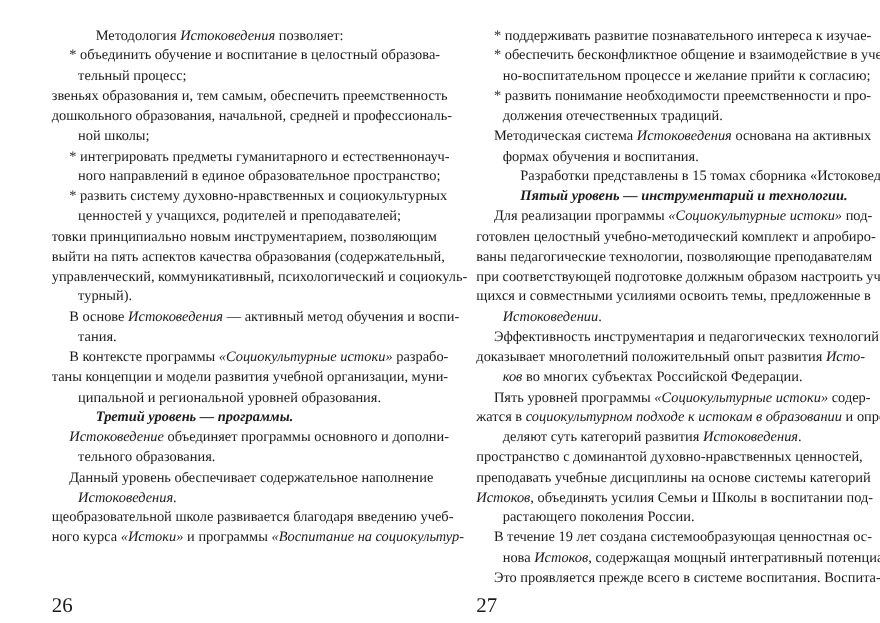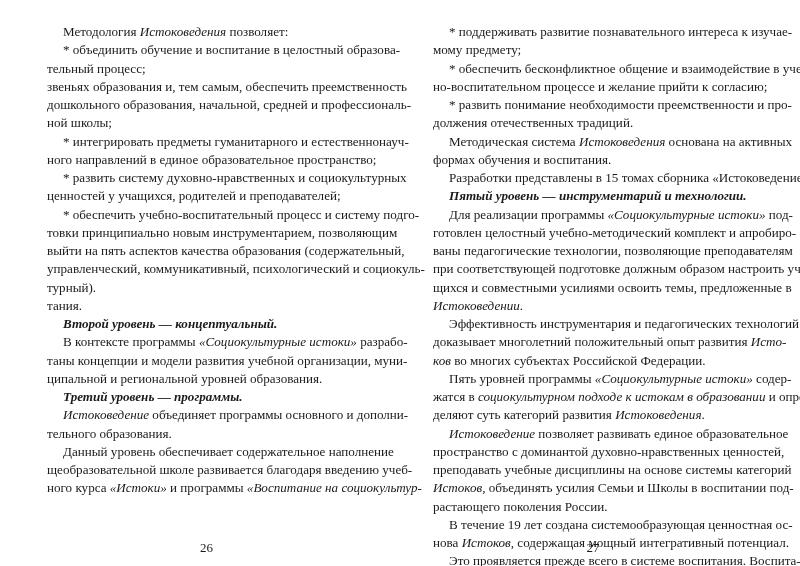--- a/index.html
+++ b/index.html
@@ -4,86 +4,84 @@
 <style>
   html, body { margin:0; padding:0; }
   body { width:800px; height:566px; background:#ffffff; position:relative; overflow:hidden;
          font-family:"Liberation Serif", "DejaVu Serif", serif; color:#1a1a1a; }
   .spread { position:absolute; left:0; top:0; width:800px; height:566px; }
   .page { position:absolute; top:0; height:566px; }
   .page.left { left:47px; width:319px; }
   .page.right { left:433px; width:320px; }
   .text { position:absolute; top:23px; left:0; right:0; font-size:13.1px; line-height:18.25px; }
   .ln { display:block; white-space:nowrap; text-align:justify; text-align-last:justify; height:18.25px; overflow:visible; }
-  .ln.last { text-align-last:left; }
+  .ln.last { text-align-last:left;margin-left:24px; }
   .ln.ind { padding-left:16px; }
   .ln.head { font-weight:bold; font-style:italic; }
   i { font-style:italic; }
-  .pnum { position:absolute; top:540px; left:0; right:0; text-align:center; font-size:13px; }
+  .pnum { position:absolute; top:540px; left:0; right:0; text-align:left; font-size:19px; }
 </style>
 </head>
 <body>
 
 <div class="spread">
   <div class="page left">
     <div class="text">
         <span class="ln ind last"><span>Методология </span><i>Истоковедения</i><span> позволяет:</span></span>
         <span class="ln ind"><span>* объединить обучение и воспитание в целостный образова-</span></span>
         <span class="ln last"><span>тельный процесс;</span></span>
         <span class="ln"><span>звеньях образования и, тем самым, обеспечить преемственность</span></span>
         <span class="ln"><span>дошкольного образования, начальной, средней и профессиональ-</span></span>
         <span class="ln last"><span>ной школы;</span></span>
         <span class="ln ind"><span>* интегрировать предметы гуманитарного и естественнонауч-</span></span>
         <span class="ln last"><span>ного направлений в единое образовательное пространство;</span></span>
         <span class="ln ind"><span>* развить систему духовно-нравственных и социокультурных</span></span>
         <span class="ln last"><span>ценностей у учащихся, родителей и преподавателей;</span></span>
-        <span class="ln ind"><span>* обеспечить учебно-воспитательный процесс и систему подго-</span></span>
         <span class="ln"><span>товки принципиально новым инструментарием, позволяющим</span></span>
         <span class="ln"><span>выйти на пять аспектов качества образования (содержательный,</span></span>
         <span class="ln"><span>управленческий, коммуникативный, психологический и социокуль-</span></span>
         <span class="ln last"><span>турный).</span></span>
+        <span class="ln ind"><span>В основе </span><i>Истоковедения</i><span> — активный метод обучения и воспи-</span></span>
         <span class="ln last"><span>тания.</span></span>
-        <span class="ln ind last head"><span>Второй уровень — концептуальный.</span></span>
         <span class="ln ind"><span>В контексте программы </span><i>«Социокультурные истоки»</i><span> разрабо-</span></span>
         <span class="ln"><span>таны концепции и модели развития учебной организации, муни-</span></span>
         <span class="ln last"><span>ципальной и региональной уровней образования.</span></span>
         <span class="ln ind last head"><span>Третий уровень — программы.</span></span>
         <span class="ln ind"><i>Истоковедение</i><span> объединяет программы основного и дополни-</span></span>
         <span class="ln last"><span>тельного образования.</span></span>
         <span class="ln ind"><span>Данный уровень обеспечивает содержательное наполнение</span></span>
+        <span class="ln last"><i>Истоковедения</i><span>.</span></span>
         <span class="ln"><span>щеобразовательной школе развивается благодаря введению учеб-</span></span>
         <span class="ln"><span>ного курса </span><i>«Истоки»</i><span> и программы </span><i>«Воспитание на социокультур-</i></span>
       </div>
     <div class="pnum">26</div>
   </div>
   <div class="page right">
     <div class="text">
         <span class="ln ind"><span>* поддерживать развитие познавательного интереса к изучае-</span></span>
-        <span class="ln last"><span>мому предмету;</span></span>
         <span class="ln ind"><span>* обеспечить бесконфликтное общение и взаимодействие в учеб-</span></span>
         <span class="ln last"><span>но-воспитательном процессе и желание прийти к согласию;</span></span>
         <span class="ln ind"><span>* развить понимание необходимости преемственности и про-</span></span>
         <span class="ln last"><span>должения отечественных традиций.</span></span>
         <span class="ln ind"><span>Методическая система </span><i>Истоковедения</i><span> основана на активных</span></span>
         <span class="ln last"><span>формах обучения и воспитания.</span></span>
         <span class="ln ind last"><span>Разработки представлены в 15 томах сборника «Истоковедение».</span></span>
         <span class="ln ind last head"><span>Пятый уровень — инструментарий и технологии.</span></span>
         <span class="ln ind"><span>Для реализации программы </span><i>«Социокультурные истоки»</i><span> под-</span></span>
         <span class="ln"><span>готовлен целостный учебно-методический комплект и апробиро-</span></span>
         <span class="ln"><span>ваны педагогические технологии, позволяющие преподавателям</span></span>
         <span class="ln"><span>при соответствующей подготовке должным образом настроить уча-</span></span>
         <span class="ln"><span>щихся и совместными усилиями освоить темы, предложенные в</span></span>
         <span class="ln last"><i>Истоковедении</i><span>.</span></span>
         <span class="ln ind"><span>Эффективность инструментария и педагогических технологий</span></span>
         <span class="ln"><span>доказывает многолетний положительный опыт развития </span><i>Исто-</i></span>
         <span class="ln last"><i>ков</i><span> во многих субъектах Российской Федерации.</span></span>
         <span class="ln ind"><span>Пять уровней программы </span><i>«Социокультурные истоки»</i><span> содер-</span></span>
         <span class="ln"><span>жатся в </span><i>социокультурном подходе к истокам в образовании</i><span> и опре-</span></span>
         <span class="ln last"><span>деляют суть категорий развития </span><i>Истоковедения</i><span>.</span></span>
-        <span class="ln ind"><i>Истоковедение</i><span> позволяет развивать единое образовательное</span></span>
         <span class="ln"><span>пространство с доминантой духовно-нравственных ценностей,</span></span>
         <span class="ln"><span>преподавать учебные дисциплины на основе системы категорий</span></span>
         <span class="ln"><i>Истоков</i><span>, объединять усилия Семьи и Школы в воспитании под-</span></span>
         <span class="ln last"><span>растающего поколения России.</span></span>
         <span class="ln ind"><span>В течение 19 лет создана системообразующая ценностная ос-</span></span>
         <span class="ln last"><span>нова </span><i>Истоков</i><span>, содержащая мощный интегративный потенциал.</span></span>
         <span class="ln ind"><span>Это проявляется прежде всего в системе воспитания. Воспита-</span></span>
       </div>
     <div class="pnum">27</div>
   </div>

